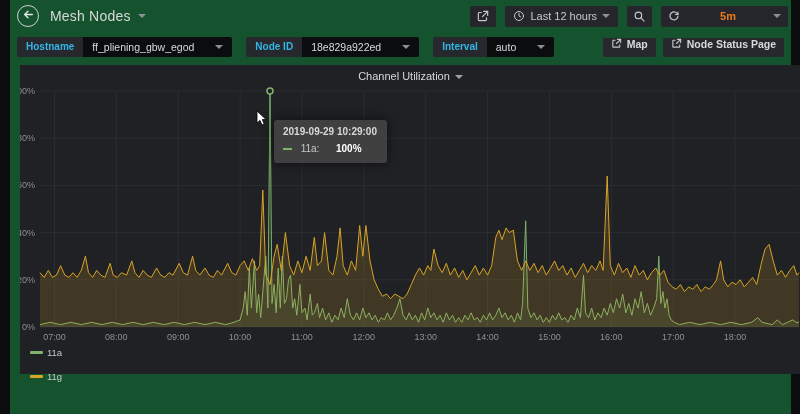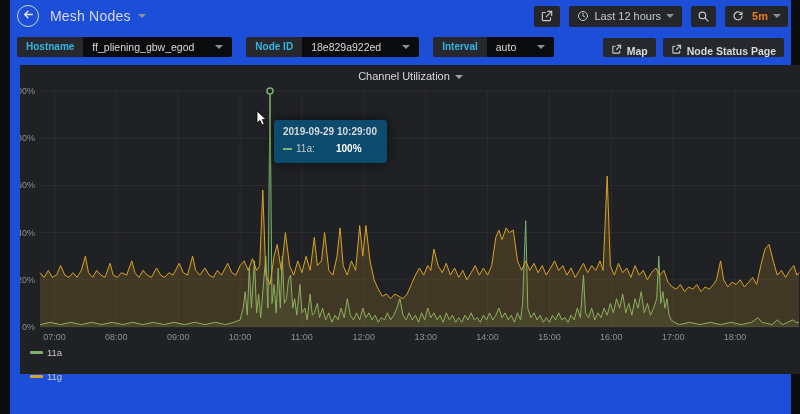--- a/index.html
+++ b/index.html
@@ -1,19 +1,19 @@
 <!DOCTYPE html>
 <html><head>
 <meta charset="utf-8">
 <style>
   * { margin:0; padding:0; box-sizing:border-box; }
   html,body { background:#000; }
   .stage { position:relative; width:800px; height:414px; background:#0b0c0e;
            font-family:"Liberation Sans", sans-serif; overflow:hidden; }
-  .content { position:absolute; left:10px; top:0; width:781px; height:414px; background:#1d4ed8; }
+  .content { position:absolute; left:10px; top:0; width:781px; height:414px; background:#14532d; }
 
   
   .topbar { height:32px; display:flex; align-items:center; padding:0 3px; }
   .back-btn { width:22px; height:22px; border:1.5px solid #d0d1d3; border-radius:50%;
               display:flex; align-items:center; justify-content:center; cursor:pointer; margin-left:4px; }
   .db-title { margin-left:11px; font-size:14px; color:#d8d9da; letter-spacing:.2px; }
   .caret { width:0; height:0; border-left:4px solid transparent; border-right:4px solid transparent;
            border-top:4px solid #8d9094; display:inline-block; }
   .title-caret { margin-left:7px; }
   .spacer { flex:1; }
@@ -23,36 +23,36 @@
   .tb-text { margin:0 5px; white-space:nowrap; }
   .refresh-int { color:#eb7b18; font-weight:bold; margin:0 5px 0 8px; }
 
   
   .submenu { height:24px; display:flex; align-items:center; padding:0 7px; margin-top:3px; }
   .var-group { display:flex; height:20px; margin-right:14px; }
   .var-label { background:#26282d; color:#33b5e5; font-size:10px; font-weight:bold;
                padding:0 9px; line-height:20px; border-radius:2px 0 0 2px; }
   .var-value { background:#0b0c0e; color:#d8d9da; font-size:10.5px; padding:0 9px;
                display:flex; align-items:center; gap:21px; border-radius:0 2px 2px 0; cursor:pointer; }
-  .link-btn { background:#26282d; border-radius:2px; height:19px; display:flex; align-items:flex-end;
+  .link-btn { background:#26282d; border-radius:2px; height:19px; display:flex; align-items:flex-start;
               gap:5px; padding:0 8px; margin-left:7px; color:#d8d9da; font-size:10.5px; font-weight:bold; cursor:pointer; }
 
   
   .panel { position:absolute; left:10px; top:65px; width:781px; height:309px; background:#1f2124; }
   .panel-title { position:absolute; top:5px; left:0; width:100%; text-align:center;
                  font-size:11px; color:#d8d9da; z-index:2; cursor:pointer; }
   .panel-title .caret { border-top-color:#9fa2a6; margin-left:5px; vertical-align:middle; }
   #chart { position:absolute; left:0; top:0; }
   .legend { position:absolute; left:10px; top:282px; display:flex; gap:13px; align-items:center;flex-direction:column; }
   .legend-item { display:flex; align-items:center; gap:4px; font-size:9.5px; color:#c7c8ca; cursor:pointer; }
   .legend-dash { width:13px; height:3px; border-radius:1px; }
 
   
-  .tooltip { position:absolute; left:274px; top:120px; background:#0c4a6e; border-radius:3px;
-             padding:6px 10px 7px 9px; z-index:5; box-shadow:0 0 12px rgba(0,0,0,.6); }
+  .tooltip { position:absolute; left:274px; top:120px; background:#404040; border-radius:3px;
+             padding:6px 10px 7px 9px; z-index:5; box-shadow:0 0 12px rgba(0,0,0,.6);text-align:center; }
   .tt-time { font-size:10px; font-weight:bold; color:#d8d9da; margin-bottom:4px; white-space:nowrap; }
   .tt-row { display:flex; align-items:center; font-size:10px; color:#c7c8ca; line-height:15px; }
   .tt-dash { width:9px; height:2px; margin-right:4px; }
   .tt-name { width:28px; }
   .tt-val { font-weight:bold; color:#ffffff; margin-left:12px; }
 
   .cursor { position:absolute; left:256px; top:111px; z-index:6; }
 </style>
 </head>
 <body>
@@ -96,21 +96,21 @@
 
       <div class="tb-btn" style="padding:0 6px;">
         <span>
           <svg width="13" height="13" viewBox="0 0 24 24" fill="none" stroke="#c7c8ca" stroke-width="2.2" stroke-linecap="round">
               <circle cx="10" cy="10" r="6"></circle>
               <path d="M15 15l5.5 5.5"></path>
             </svg>
         </span>
       </div>
 
-      <div class="tb-btn" style="padding:0 7px;">
+      <div class="tb-btn" style="padding:0 7px;gap:32px;">
         <span>
           <svg width="12" height="12" viewBox="0 0 24 24" fill="none" stroke="#c7c8ca" stroke-width="2.4" stroke-linecap="round">
               <path d="M19.5 9A8 8 0 1 0 20 12"></path>
               <path d="M20 4v5h-5" stroke-width="2.2"></path>
             </svg>
         </span>
         <span class="refresh-int">5m</span>
         <span class="caret"></span>
       </div>
     </div>

